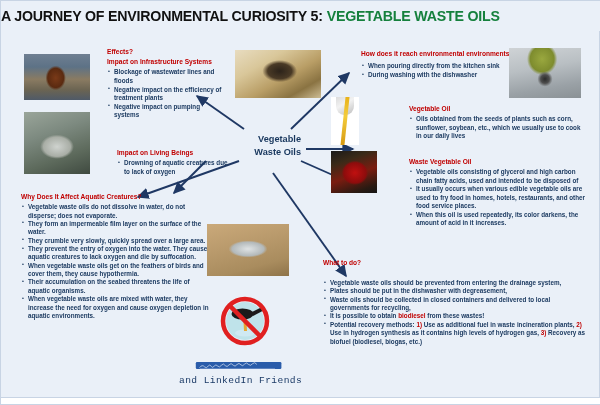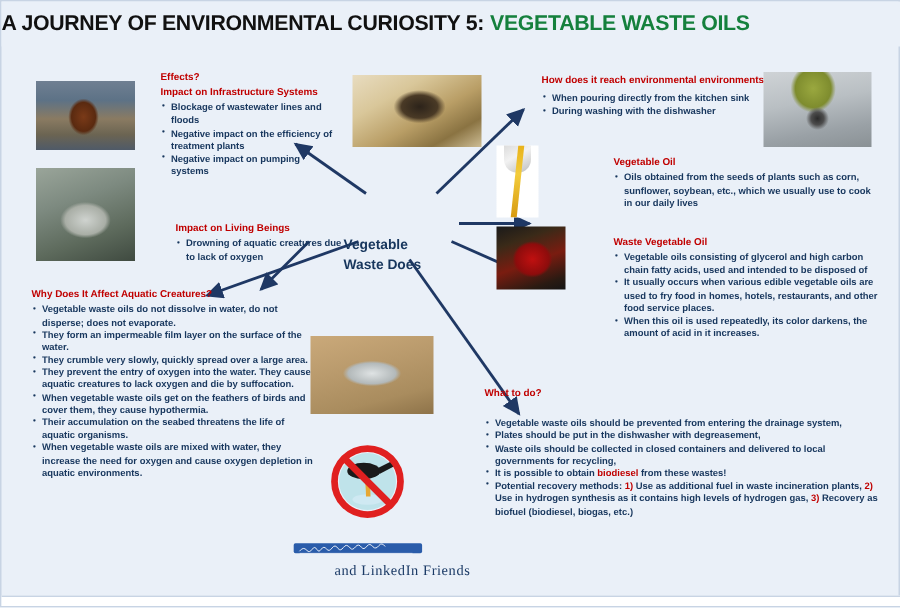--- a/index.html
+++ b/index.html
@@ -48,22 +48,22 @@
   ul.bl > li:before{
     content:"\2022";
     position:absolute;left:1px;top:-0.5px;
     font-size:5.4px;color:#17365d;
   }
   ul.bl.tight > li{margin-bottom:0;}
   .red-in{color:#c00000;font-weight:bold;}
   
   #center-node{
     position:absolute;left:228px;top:132px;width:72px;
-    text-align:left;
-    color:#17365d;font-weight:bold;font-size:9.2px;line-height:1.45;margin-top:24px;
+    text-align:right;
+    color:#17365d;font-weight:bold;font-size:9.2px;line-height:1.45;
   }
   
   .photo{
     position:absolute;overflow:hidden;background:#8b9099;
   }
   .photo .ph-inner{width:100%;height:100%;}
   
   .ph-bird{
     background:
       radial-gradient(ellipse 22% 38% at 48% 52%, #7a3a18 0%, #5a2a10 55%, rgba(90,42,16,0) 70%),
@@ -120,24 +120,23 @@
     position:absolute;left:219px;top:295px;width:50px;height:50px;
   }
   
   #arrows{position:absolute;left:0;top:0;width:600px;height:405px;pointer-events:none;}
   
   #signature{
     position:absolute;left:194px;top:359px;width:88px;height:13px;
   }
   #sig-sub{
     position:absolute;left:178px;top:374px;
-    font-family:Liberation Serif, serif;
+    font-family:Liberation Mono, monospace;
     font-size:9.6px;color:#1b3a66;letter-spacing:0.4px;
     white-space:nowrap;
-    margin-left:44px;
   }
   
   #bottom-rule{
     position:absolute;left:0;bottom:0;width:600px;height:6px;
     background:#ffffff;border-top:1px solid #c8d4e4;
   }
 </style>
 </head>
 <body>
 
@@ -193,21 +192,21 @@
       <li>Drowning of aquatic creatures due to lack of oxygen</li>
     </ul>
   </div>
 
   <div class="photo ph-fatberg" style="left:234px;top:49px;width:86px;height:48px;">
     <div class="ph-inner"></div>
   </div>
 
   <div id="center-node">
     <div>Vegetable</div>
-    <div>Waste Does</div>
+    <div>Waste Oils</div>
   </div>
 
   <div class="blk" style="left:20px;top:192px;width:192px;">
     <div class="hd">Why Does It Affect Aquatic Creatures?</div>
     <ul class="bl tight">
       <li>Vegetable waste oils do not dissolve in water, do not disperse; does not evaporate.</li>
       <li>They form an impermeable film layer on the surface of the water.</li>
       <li>They crumble very slowly, quickly spread over a large area.</li>
       <li>They prevent the entry of oxygen into the water. They cause aquatic creatures to lack oxygen and die by suffocation.</li>
       <li>When vegetable waste oils get on the feathers of birds and cover them, they cause hypothermia.</li>

